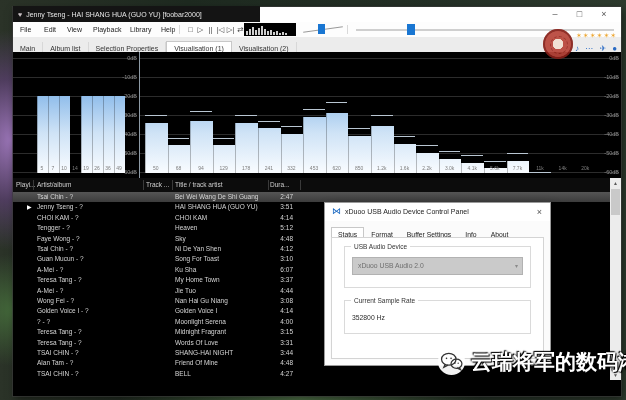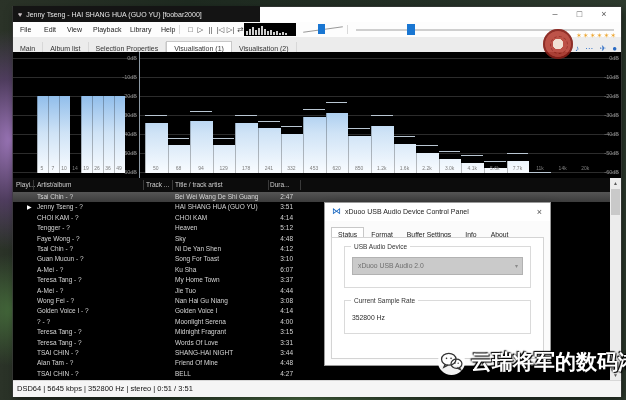--- a/index.html
+++ b/index.html
@@ -364,23 +364,20 @@
           <div class="pl-cell pl-dur" style="left: 240px; width: 40px;">4:27</div>
         </div>
       </div>
 
     <div class="pl-scroll">
       <span class="arrow" style="top:0">▲</span>
       <div class="pl-thumb"></div>
       <span class="arrow" style="bottom:0">▼</span>
     </div>
 
-    <div class="statusbar">
-      <span>DSD64 | 5645 kbps | 352800 Hz | stereo | 0:51 / 3:51</span>
-    </div>
   </div>
 
   <div class="dialog">
     <div class="dlg-title">
       <span class="dlg-logo">⋈</span>
       <span class="dlg-title-text">xDuoo USB Audio Device Control Panel</span>
       <span class="dlg-close">×</span>
     </div>
     <div class="dlg-tabs" id="dlg-tabs"><span class="dlg-tab sel">Status</span><span class="dlg-tab">Format</span><span class="dlg-tab">Buffer Settings</span><span class="dlg-tab">Info</span><span class="dlg-tab">About</span></div>
     <div class="dlg-page">

